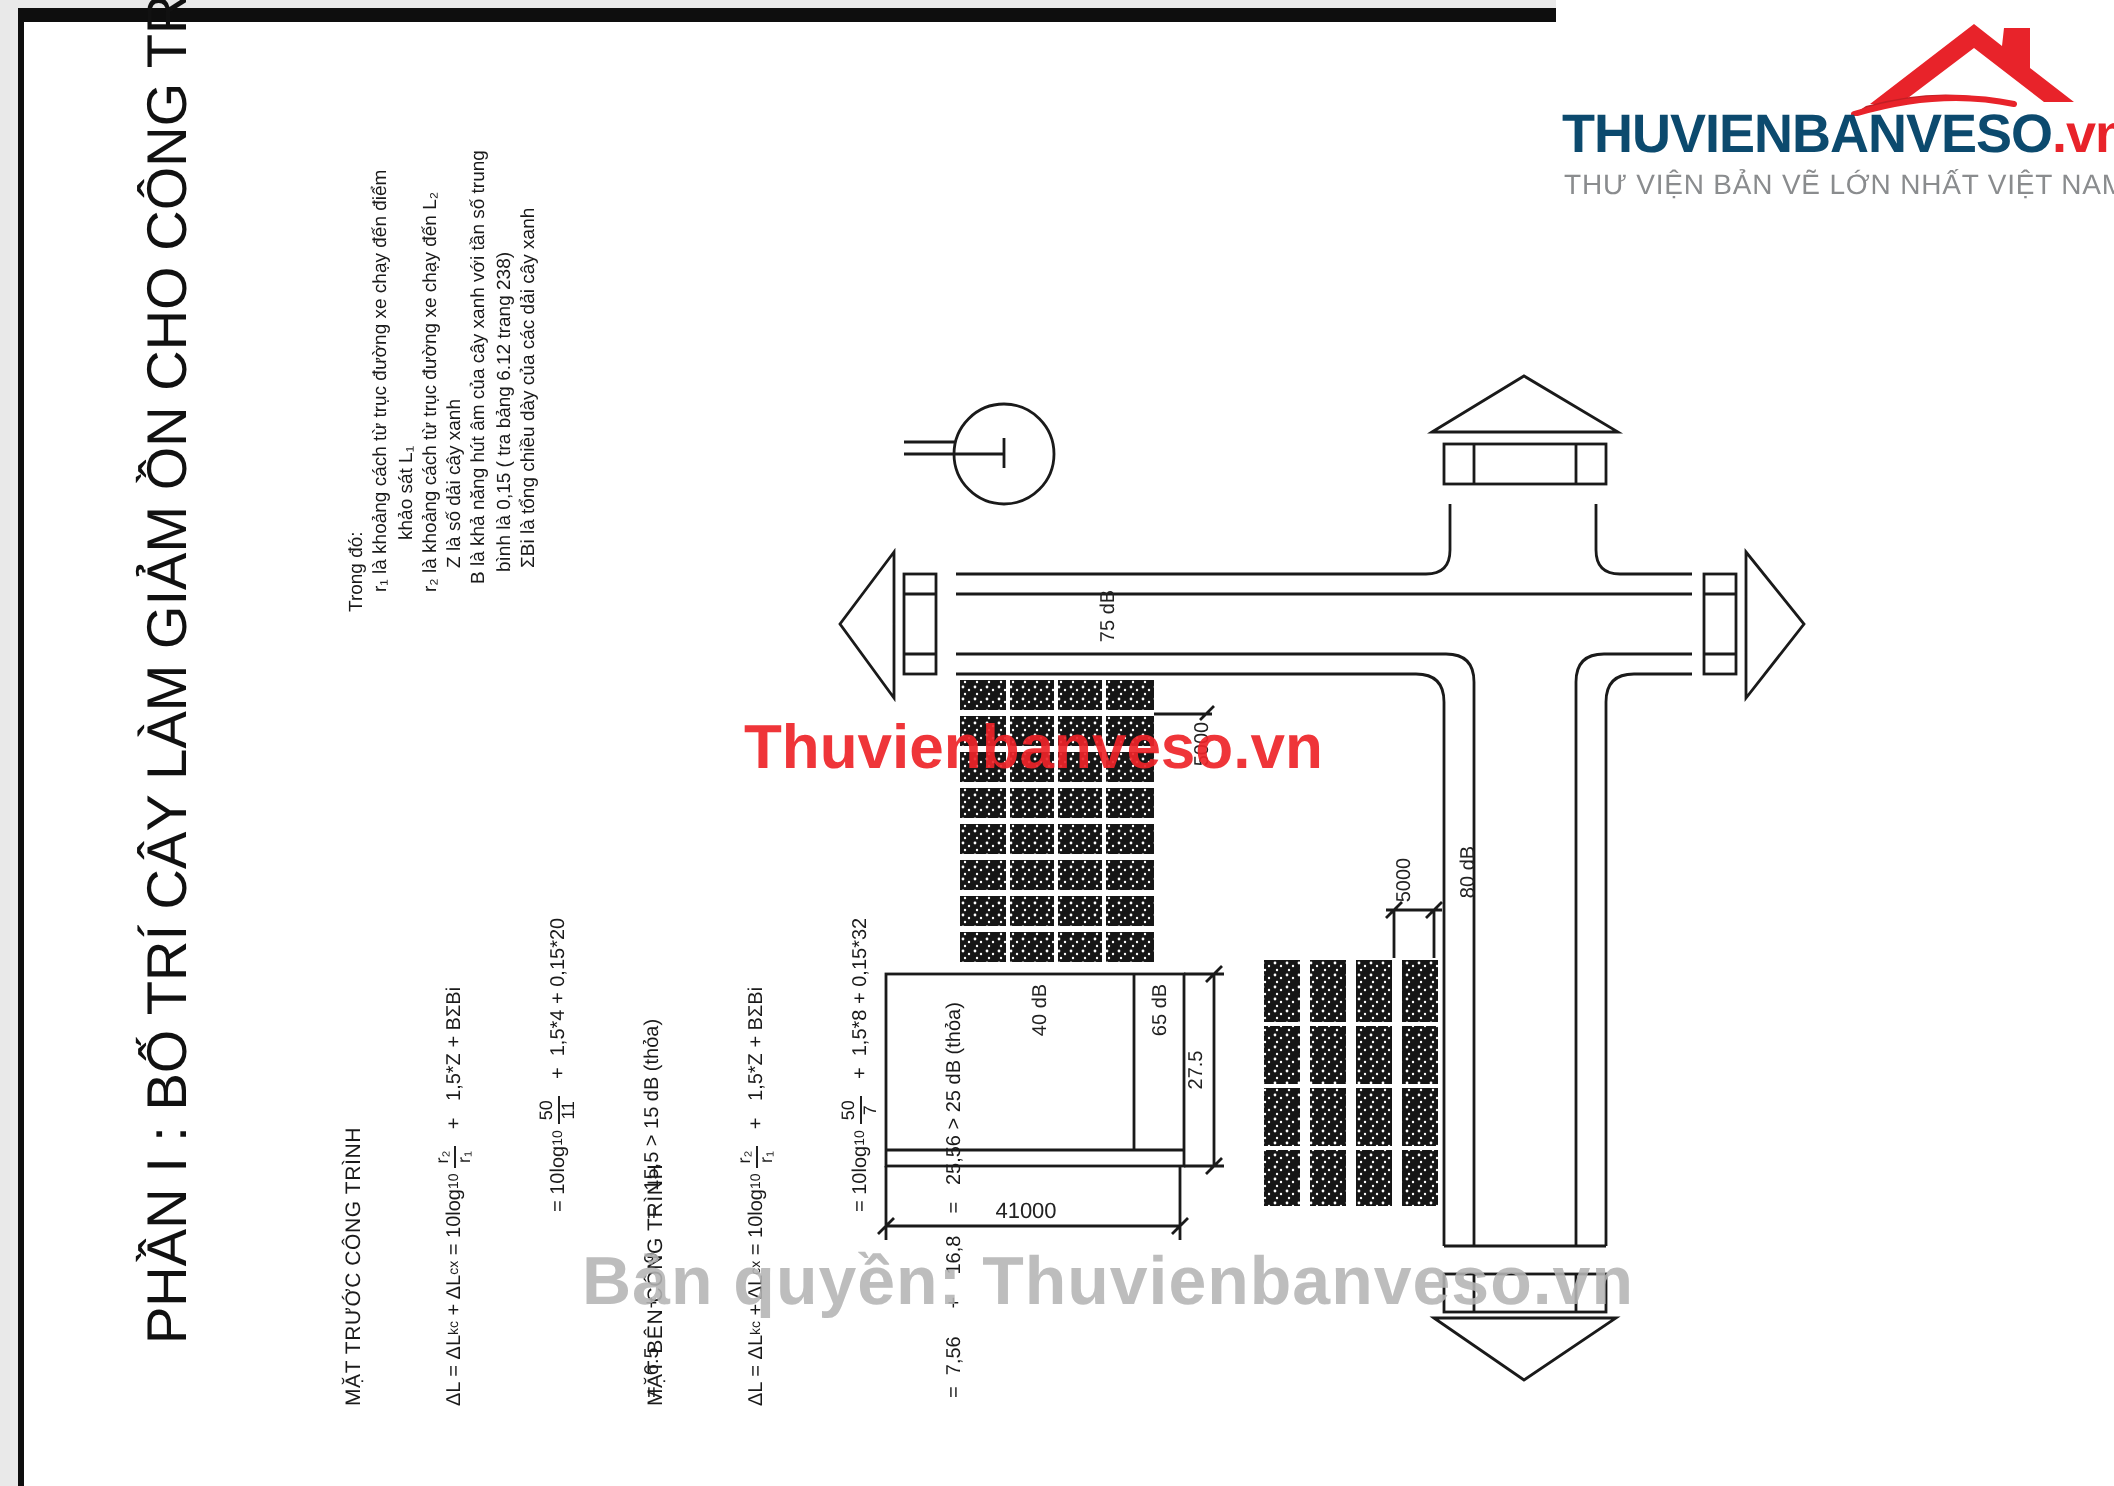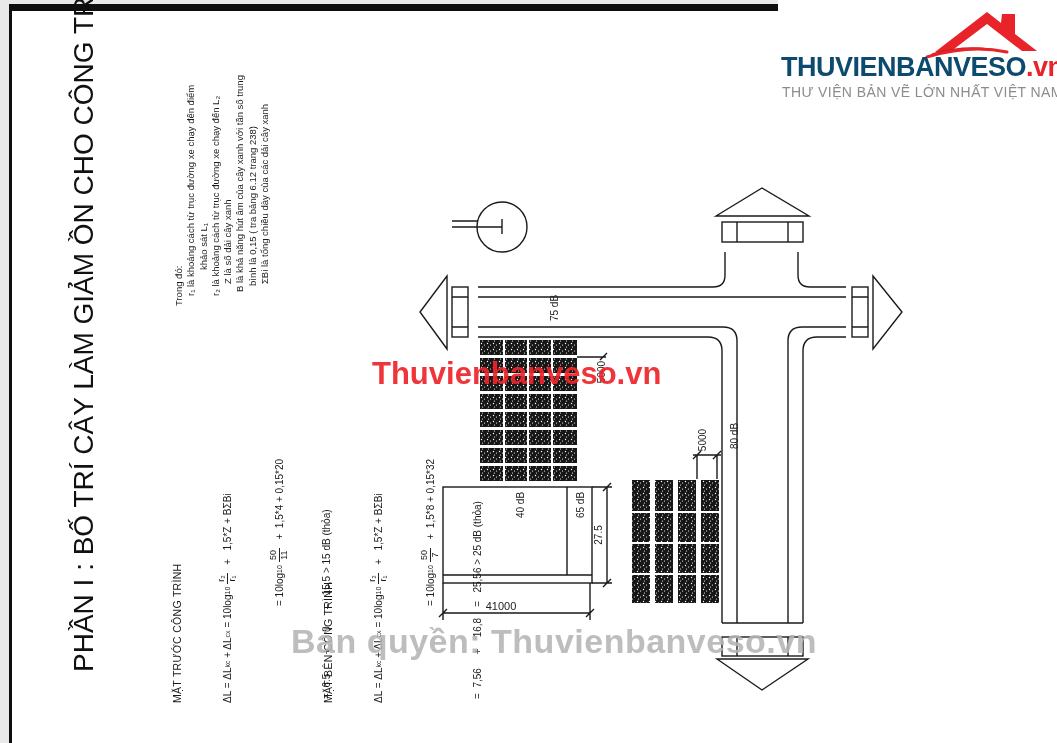--- a/index.html
+++ b/index.html
@@ -186,21 +186,21 @@
     <div class="f-line f-l3">=  7,56     +    16,8    =   25,56 &gt; 25 dB (thỏa)</div>
   </div>
 
   <div class="abs rot dlabel" style="left:535px;top:302px">75 dB</div>
   <div class="abs rot dlabel" style="left:715px;top:430px">80 dB</div>
   <div class="abs rot dlabel" style="left:501px;top:499px">40 dB</div>
   <div class="abs rot dlabel" style="left:561px;top:499px">65 dB</div>
   <div class="abs rot dlabel" style="left:579px;top:529px">27.5</div>
   <div class="abs rot dlabel" style="left:582px;top:366px">5000</div>
   <div class="abs rot dlabel" style="left:683px;top:434px">5000</div>
-  <div class="abs dlabel dim-h" style="left:461px;top:600px">41000</div>
+  <div class="abs dlabel dim-h" style="left:473px;top:600px">41000</div>
 
   <div class="abs logo">
     <svg style="position:absolute;left:147px;top:6px" width="120" height="52" viewBox="0 0 120 52">
       <path d="M10,46 L62,6 L76,17 L77,8 L90,8 L90,28 L112,45 L97,45 L62,18 L25,46 Z" fill="#e8232a"></path>
       <path d="M2,51 Q45,38 82,46 Q47,36 8,47 Z" fill="#c21f25"></path>
       <path d="M2,51 Q45,38 82,46" stroke="#e8232a" stroke-width="3" fill="none" stroke-linecap="round"></path>
     </svg>
     <div class="logo-word">
       <span style="color:#0c4a6e">THUVIENBANVESO</span><span style="color:#e8232a">.vn</span>
     </div>

